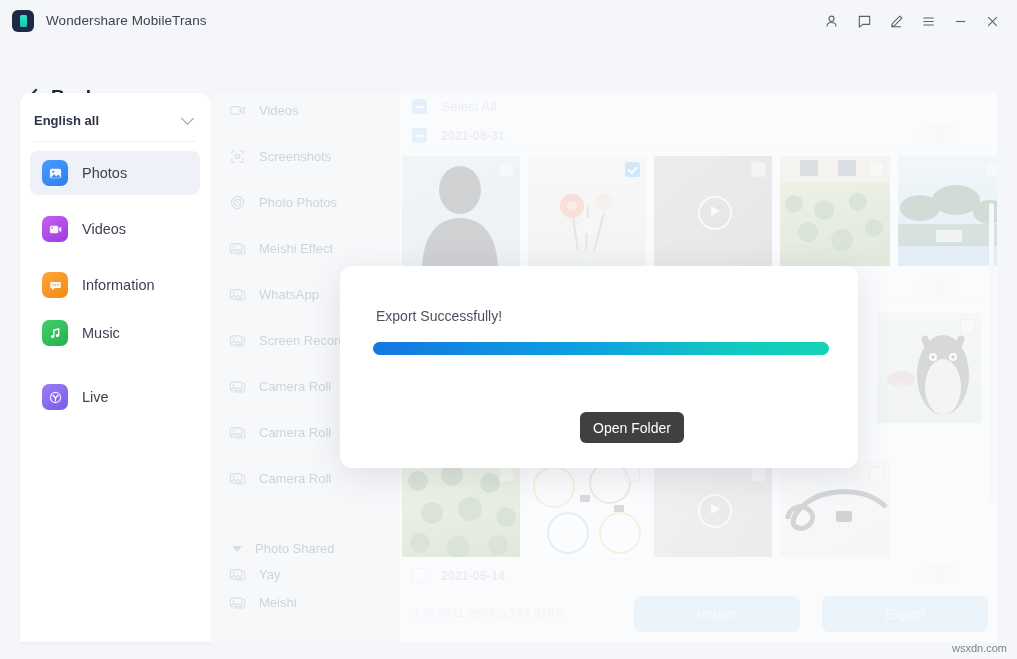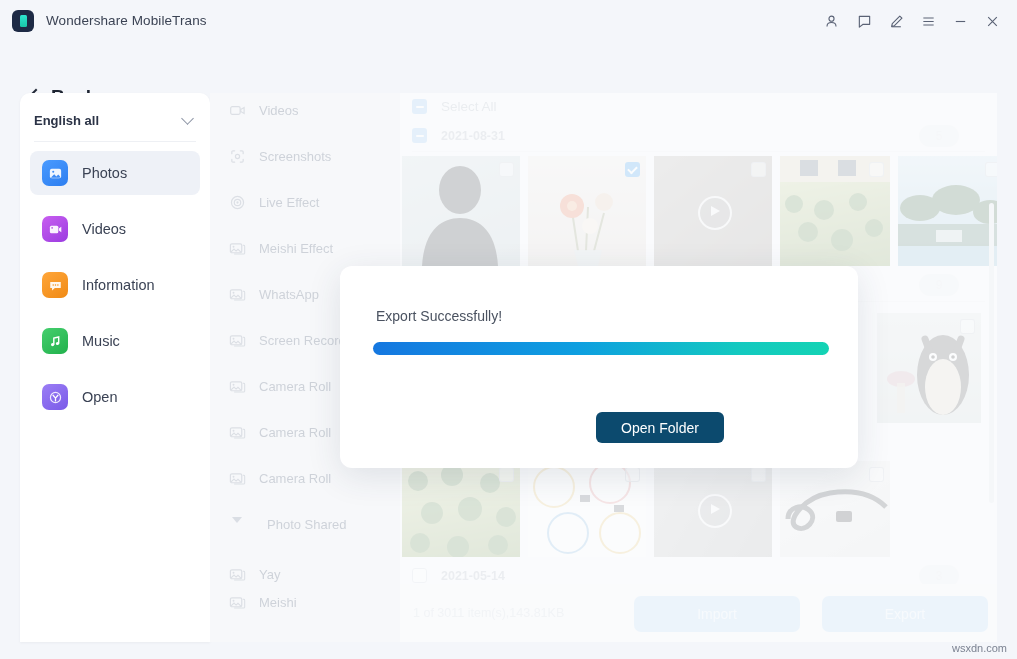--- a/index.html
+++ b/index.html
@@ -54,21 +54,21 @@
   .ni-music{background:linear-gradient(145deg,#45cf6e,#22b14c);}
   .ni-apps{background:linear-gradient(145deg,#9b7ef5,#7a5ae8);}
   .navicon svg{display:block;}
 
   
   .catcol{position:absolute;left:210px;top:93px;width:190px;height:549px;background:#f7f8fa;}
   .catitem{position:absolute;left:18px;display:flex;align-items:center;gap:12px;opacity:.42;}
   .catitem .clbl{font-size:13px;color:#97a0ae;white-space:nowrap;}
   .caticon{width:19px;height:19px;flex:0 0 19px;display:flex;align-items:center;justify-content:center;}
   .caticon svg{display:block;}
-  .grouprow{position:absolute;left:22px;display:flex;gap:25px;opacity:.42;}
+  .grouprow{position:absolute;left:22px;display:flex;align-items:center;gap:13px;opacity:.42;margin-top:24px;}
   .tri{width:0;height:0;border-left:5px solid transparent;border-right:5px solid transparent;
        border-top:6px solid #b2b9c5;}
   .grouprow .clbl{font-size:13px;color:#97a0ae;}
 
   
   .content{position:absolute;left:400px;top:93px;width:597px;height:549px;background:#fafbfc;overflow:hidden;}
   .selrow{position:absolute;left:12px;top:6px;display:flex;align-items:center;gap:14px;}
   .cbx{width:15px;height:15px;border-radius:3px;box-sizing:border-box;flex:0 0 15px;
        display:flex;align-items:center;justify-content:center;}
   .cbx.indet{background:#8fc4f2;}
@@ -106,21 +106,21 @@
   .btn-export{left:422px;}
 
   
   .modal{position:absolute;left:340px;top:266px;width:518px;height:202px;background:#fff;border-radius:12px;
          box-shadow:0 8px 34px rgba(40,55,80,.12);z-index:50;}
   .modal-title{position:absolute;left:36px;top:42px;font-size:14px;color:#4a5260;}
   .pbar{position:absolute;left:33px;top:76px;width:456px;height:13px;border-radius:7px;
         background:linear-gradient(90deg,#1577e0 0%,#0e9fe0 45%,#13c9c0 80%,#14d3b4 100%);}
   .mbtn{position:absolute;top:146px;height:31px;border-radius:6px;font-size:14px;font-family:inherit;
         cursor:pointer;display:flex;align-items:center;justify-content:center;}
-  .mbtn-primary{left:256px;width:128px;background:#0c4a6e;color:#fff;border:none;}
+  .mbtn-primary{left:240px;width:104px;background:#404040;color:#fff;border:none;}
   .mbtn-ghost{left:376px;width:110px;background:#fff;color:#2c3441;border:1px solid #3d82c4;box-sizing:border-box;}
 
   .watermark{position:absolute;right:10px;bottom:5px;font-size:11px;color:#7c8392;}
 </style>
 </head>
 <body>
 
 <div class="app">
 
   <div class="titlebar">
@@ -219,39 +219,39 @@
         <svg width="15" height="15" viewBox="0 0 16 16">
             <path d="M2.4 4.2h11.2v6.4H7.3l-3 2.6v-2.6H2.4z" fill="#fff" opacity=".93"></path>
             <circle cx="5.5" cy="7.4" r=".8" fill="#f29015"></circle>
             <circle cx="8" cy="7.4" r=".8" fill="#f29015"></circle>
             <circle cx="10.5" cy="7.4" r=".8" fill="#f29015"></circle>
           </svg>
       </span>
       <span class="lbl">Information</span>
     </div>
 
-    <div class="navitem" style="top:226px">
+    <div class="navitem" style="top:218px">
       <span class="navicon ni-music">
         <svg width="15" height="15" viewBox="0 0 16 16">
             <path d="M6.2 11V4.4l5.2-1.2V9.8" fill="none" stroke="#fff" stroke-width="1.5" stroke-linecap="round"></path>
             <circle cx="4.9" cy="11.3" r="1.7" fill="#fff"></circle>
             <circle cx="10.1" cy="10.1" r="1.7" fill="#fff"></circle>
           </svg>
       </span>
       <span class="lbl">Music</span>
     </div>
 
     <div class="navitem" style="top:282px">
       <span class="navicon ni-apps">
         <svg width="15" height="15" viewBox="0 0 16 16">
             <circle cx="8" cy="8" r="5.4" fill="none" stroke="#fff" stroke-width="1.3" opacity=".85"></circle>
             <path d="M5.4 5.6L8 8.6l2.6-3M8 8.6v3" stroke="#fff" stroke-width="1.4" fill="none" stroke-linecap="round"></path>
           </svg>
       </span>
-      <span class="lbl">Open</span>
+      <span class="lbl">Live</span>
     </div>
   </div>
 
   <div class="catcol">
     <div class="catitem" style="top:8px">
       <span class="caticon">
           <svg width="17" height="17" viewBox="0 0 18 18">
             <rect x="1.8" y="5" width="10" height="8" rx="1.6" fill="none" stroke="#b8bfc9" stroke-width="1.3"></rect>
             <path d="M12.4 8l3.6-2.2v6.4L12.4 10z" fill="none" stroke="#b8bfc9" stroke-width="1.3"></path>
           </svg>
@@ -268,21 +268,21 @@
       <span class="clbl">Screenshots</span>
     </div>
     <div class="catitem" style="top:100px">
       <span class="caticon">
           <svg width="17" height="17" viewBox="0 0 18 18">
             <circle cx="9" cy="9" r="6.4" fill="none" stroke="#b8bfc9" stroke-width="1.3"></circle>
             <circle cx="9" cy="9" r="3.4" fill="none" stroke="#b8bfc9" stroke-width="1.3"></circle>
             <circle cx="9" cy="9" r="1.2" fill="#b8bfc9"></circle>
           </svg>
         </span>
-      <span class="clbl">Live Effect</span>
+      <span class="clbl">Photo Photos</span>
     </div>
     <div class="catitem" style="top:146px">
       <span class="caticon">
           <svg width="17" height="17" viewBox="0 0 18 18">
             <rect x="1.5" y="4" width="12" height="9.5" rx="1.6" fill="none" stroke="#b8bfc9" stroke-width="1.3"></rect>
             <path d="M14.6 5.6h1a1 1 0 011 1v7.3a1 1 0 01-1 1H5.4" fill="none" stroke="#b8bfc9" stroke-width="1.1"></path>
             <circle cx="4.8" cy="7.1" r="1" fill="#b8bfc9"></circle>
             <path d="M2.2 12.6l3.1-3 2.2 2.1 2-1.9 3.4 3.3" fill="none" stroke="#b8bfc9" stroke-width="1.2"></path>
           </svg>
         </span>

